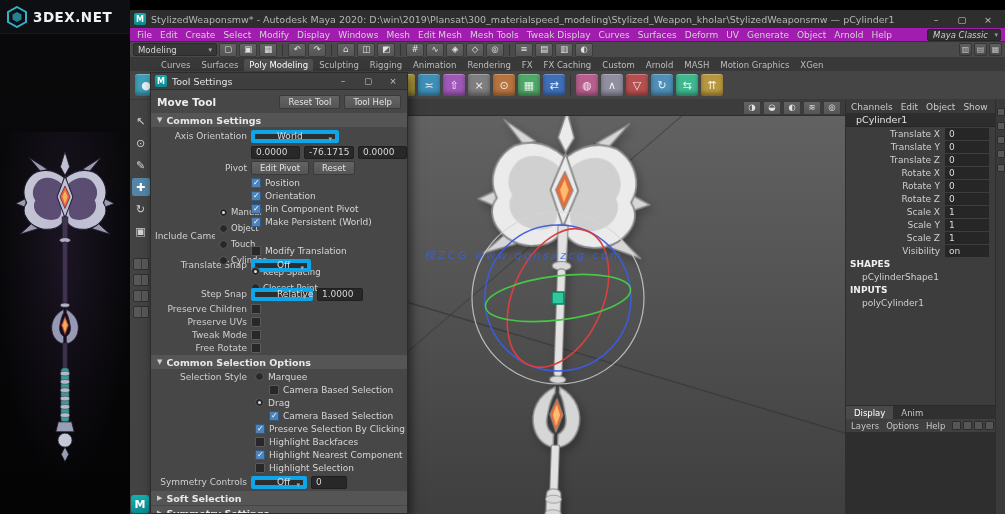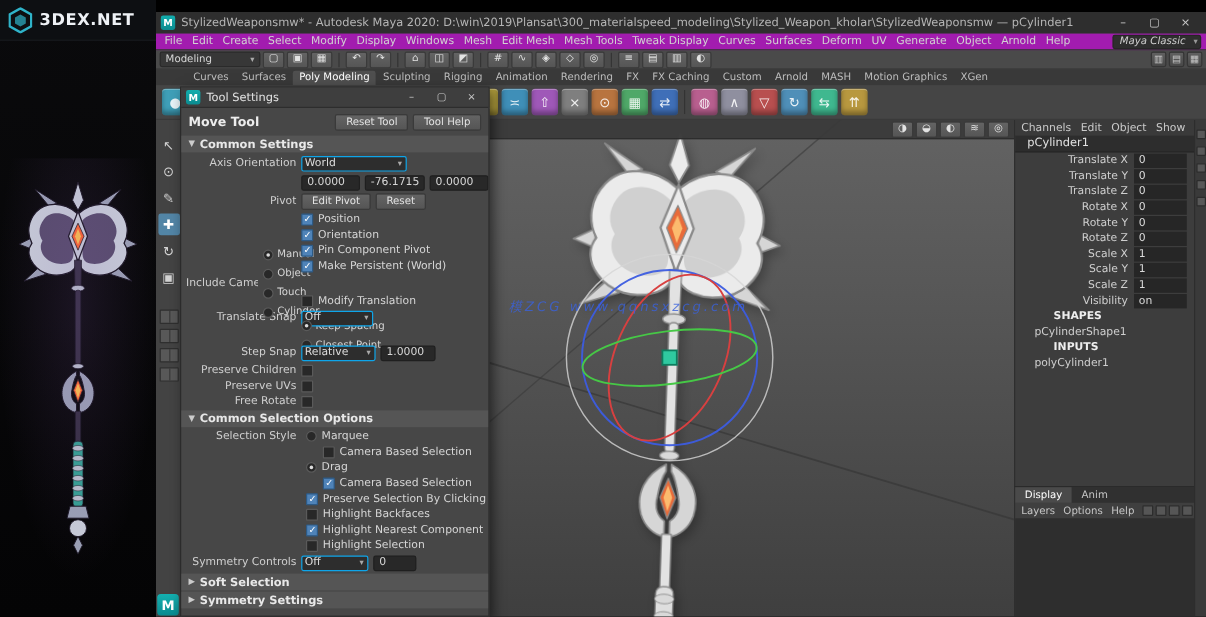--- a/index.html
+++ b/index.html
@@ -73,42 +73,42 @@
   .ts-toolrow{display:flex;align-items:center;height:20px;padding:0 6px;gap:4px;}
   .ts-toolname{font-weight:bold;color:#ededed;font-size:10.5px;flex:1;}
   .btn{background:linear-gradient(#646464,#555);border:1px solid #3a3a3a;border-radius:2px;font-size:8.5px;color:#e3e3e3;height:14px;display:inline-flex;align-items:center;padding:0 8px;white-space:nowrap;}
   .sec-h{height:14px;background:#555;display:flex;align-items:center;gap:4px;font-size:9.5px;font-weight:bold;color:#e8e8e8;padding-left:6px;margin:1px 0;}
   .tri{font-size:7px;color:#ccc;}
   .ts-row{display:flex;align-items:center;height:16px;padding-left:4px;gap:4px;}
   .ts-row.ck{height:13px;}
   .ts-label{width:92px;min-width:92px;text-align:right;color:#cfcfcf;font-size:9px;white-space:nowrap;overflow:hidden;}
   .ts-label.narrow{width:60px;min-width:60px;}
   .ck-label{color:#d6d6d6;font-size:9px;white-space:nowrap;}
-  .dropdown{background:#2d2d2d;border:1px solid #0ea5e9;height:13px;font-size:9px;color:#ddd;padding:0 14px 0 2px;position:relative;border-radius:2px;display:inline-flex;align-items:center;white-space:nowrap;}
+  .dropdown{background:#2d2d2d;border:4px solid #0ea5e9;height:13px;font-size:9px;color:#ddd;padding:0 14px 0 22px;position:relative;border-radius:2px;display:inline-flex;align-items:center;white-space:nowrap;}
   .dropdown::after{content:"▾";position:absolute;right:3px;top:1px;font-size:7px;color:#aaa;}
   .field{background:#282828;border:1px solid #1f1f1f;height:13px;font-size:9px;color:#d6d6d6;padding:0 4px;display:inline-flex;align-items:center;border-radius:2px;}
   .cb{width:10px;height:10px;min-width:10px;background:#282828;border:1px solid #5a5a5a;border-radius:1px;position:relative;}
   .cb.on{background:#4f83b8;border-color:#2d5a85;}
   .cb.on::after{content:"✓";color:#fff;font-size:8px;position:absolute;left:1px;top:-1px;}
   .radio{width:9px;height:9px;min-width:9px;border-radius:50%;background:#282828;border:1px solid #5a5a5a;position:relative;}
   .radio.sel::after{content:"";position:absolute;inset:2px;background:#dcdcdc;border-radius:50%;}
   .radio-group{display:flex;gap:6px;align-items:flex-start;flex-direction:column;}
   .radio-opt{display:inline-flex;align-items:center;gap:3px;color:#d6d6d6;font-size:8.5px;white-space:nowrap;}
   .sel-row{height:13px;}
   .sel-row .indent{width:0;}
   .sel-row .indent.ind2{width:14px;}
 
   
   .cbx{position:absolute;left:715px;top:90px;width:150px;height:305px;background:#3d3d3d;border-left:1px solid #2e2e2e;font-size:9px;}
   .cbx-menus{height:13px;background:#3a3a3a;display:flex;gap:8px;align-items:center;padding-left:5px;color:#cacaca;}
   .cbx-name{height:14px;background:#2d2d2d;color:#e3e3e3;display:flex;align-items:center;padding-left:10px;font-size:9.5px;border-bottom:1px solid #272727;}
   .cbx-row{height:13px;display:flex;align-items:center;}
   .cbx-label{flex:1;text-align:right;color:#cfcfcf;padding-right:5px;white-space:nowrap;}
   .cbx-val{width:44px;min-width:44px;background:#262626;color:#dadada;height:12px;display:flex;align-items:center;padding-left:4px;margin-right:6px;}
-  .cbx-group{font-weight:bold;color:#eee;height:13px;display:flex;align-items:center;padding-left:4px;margin-left:28px;}
+  .cbx-group{font-weight:bold;color:#eee;height:13px;display:flex;align-items:center;padding-left:4px;}
   .cbx-sub{color:#cfcfcf;height:13px;display:flex;align-items:center;padding-left:16px;}
   .layers{position:absolute;left:715px;width:150px;top:395px;bottom:0;background:#383838;border-left:1px solid #2e2e2e;border-top:1px solid #2a2a2a;font-size:8.5px;}
   .layers-tabs{height:13px;display:flex;background:#303030;}
   .layer-tab{padding:0 8px;display:flex;align-items:center;color:#c6c6c6;}
   .layer-tab.active{background:#4a4a4a;color:#fff;}
   .layers-menus{height:13px;display:flex;gap:7px;align-items:center;padding-left:5px;background:#3f3f3f;color:#c6c6c6;}
   .layers-mini{margin-left:auto;display:flex;gap:2px;padding-right:3px;}
   .mini-icon{width:9px;height:9px;background:#565656;border:1px solid #2c2c2c;border-radius:1px;}
   .layers-list{position:absolute;left:0;right:0;top:26px;bottom:0;background:#2e2e2e;}
 
@@ -587,20 +587,24 @@
             <div class="ts-row ck">
               <span class="ts-label">Preserve Children</span>
               <span class="cb off"></span>
             </div>
 
             <div class="ts-row ck">
               <span class="ts-label">Preserve UVs</span>
               <span class="cb off"></span>
             </div>
 
+            <div class="ts-row ck">
+              <span class="ts-label">Tweak Mode</span>
+              <span class="cb off"></span>
+            </div>
 
             <div class="ts-row ck">
               <span class="ts-label">Free Rotate</span>
               <span class="cb off"></span>
             </div>
           </div>
 
         <div class="sec-h">
           <span class="tri">▼</span>
           <span>Common Selection Options</span>

